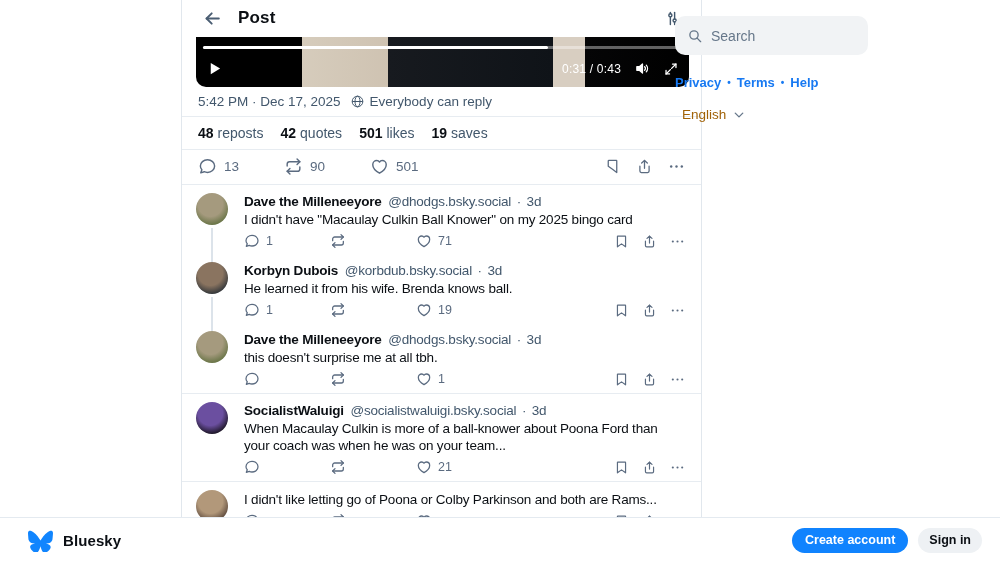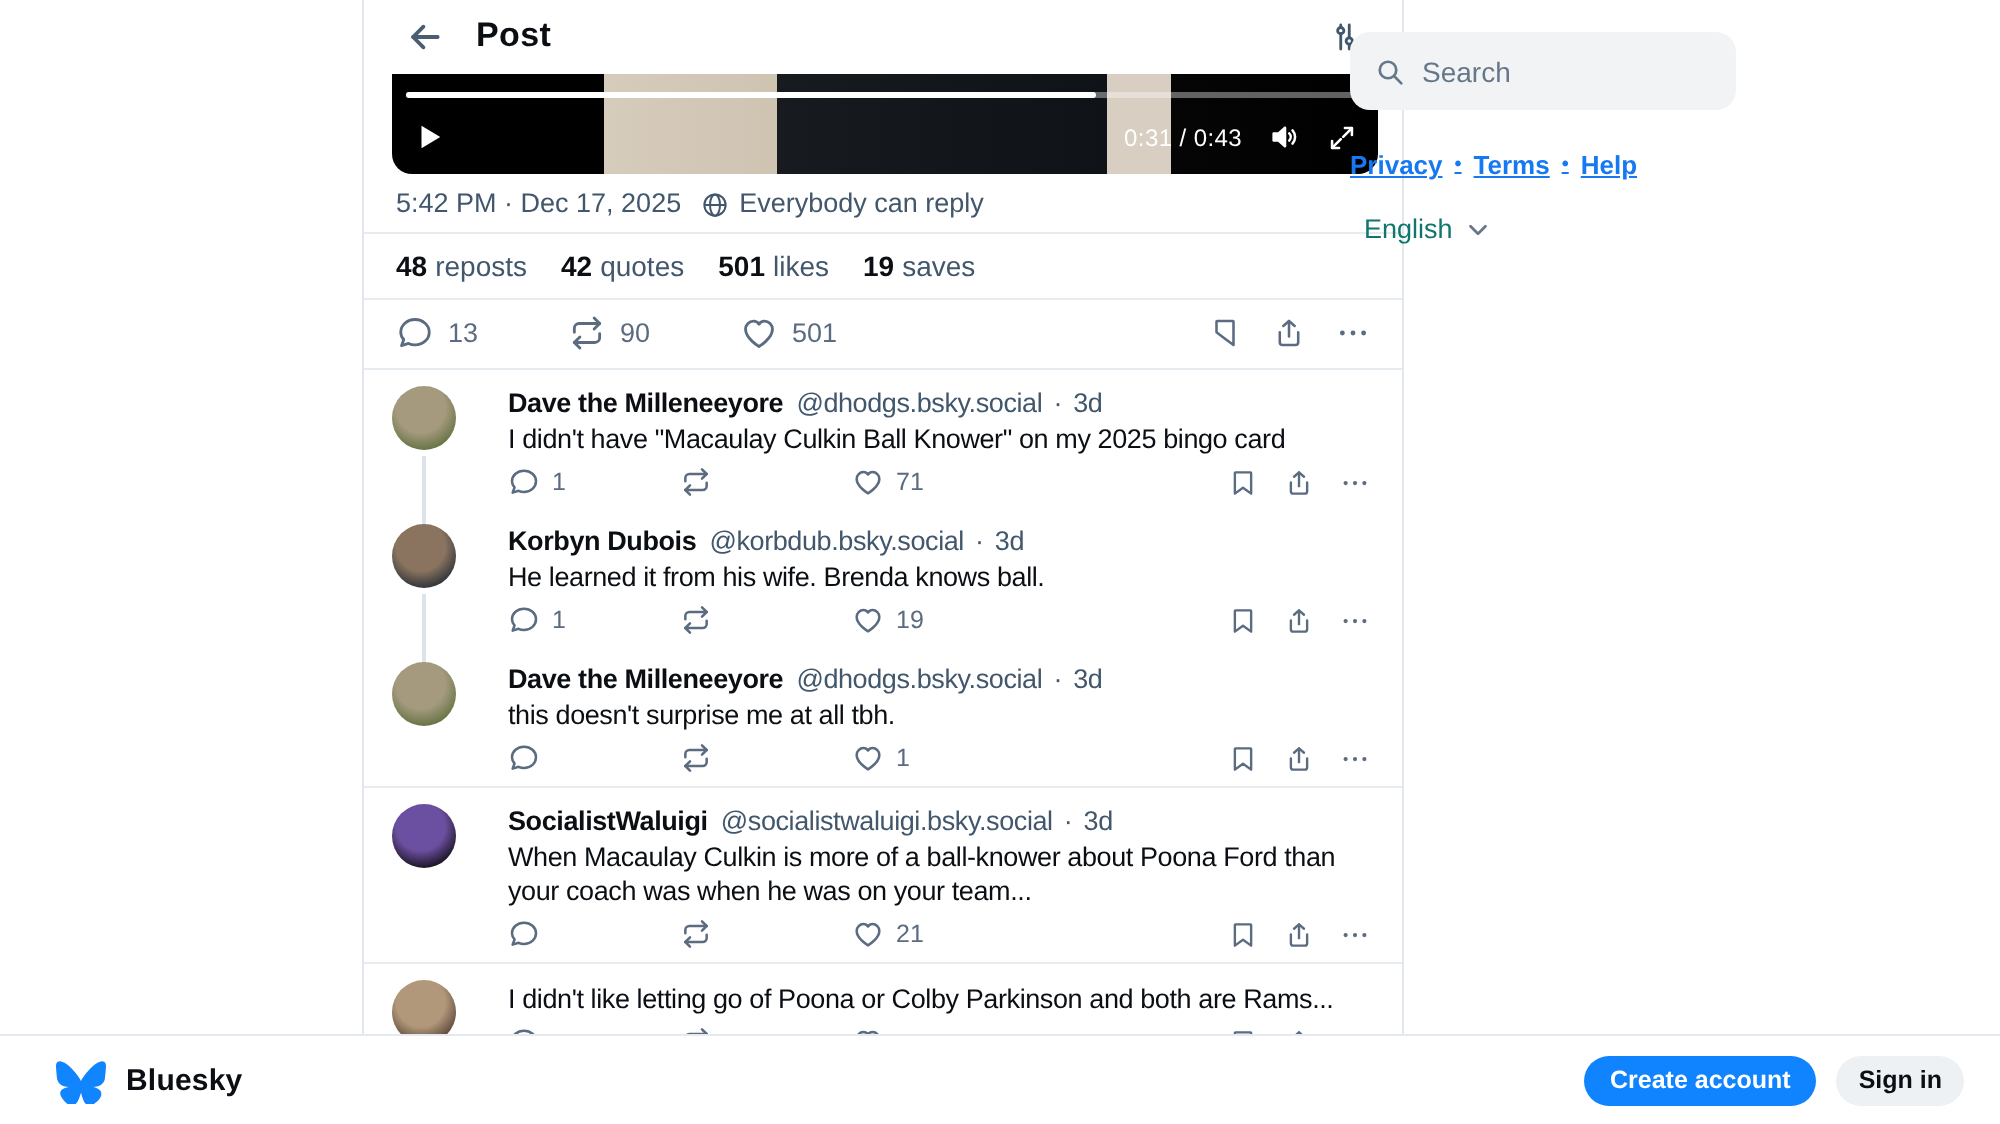--- a/index.html
+++ b/index.html
@@ -25,36 +25,36 @@
       #d8cec1 72.5%, #d8cec1 79%,
       #050506 79%, #000 100%); }
   .progress-track { position:absolute; top:9px; left:7px; right:7px; height:3px;
     border-radius:2px; background:rgba(255,255,255,.38); }
   .progress-fill { height:100%; border-radius:2px; background:#fff; }
   .video-controls { position:absolute; left:0; right:0; bottom:0; top:13px;
     display:flex; align-items:center; padding:0 11px; color:#fff; }
   .vc-right { margin-left:auto; display:flex; align-items:center; gap:13px; }
   .time-display { font-size:12px; color:#fff; letter-spacing:.2px; }
 
-  .meta-row { display:flex; align-items:center; gap:5px; padding:7px 16px 6px;
+  .meta-row { display:flex; align-items:flex-start; gap:5px; padding:7px 16px 6px;
     font-size:13.5px; color:#42576C; line-height:16px; }
   .divider { height:1px; background:#E7ECF1; }
 
   .stats-row { display:flex; align-items:center; gap:17px; padding:8px 16px; font-size:14px; line-height:16px; }
   .stat { color:#42576C; cursor:pointer; }
   .stat b { color:#0B0F14; font-weight:bold; margin-right:4px; }
 
   .actions-row { display:flex; align-items:center; padding:7px 16px 8px; border-bottom:1px solid #E7ECF1; }
   .action-group { display:flex; align-items:center; gap:7px; width:86px;
     background:none; border:none; padding:0; cursor:pointer;
     color:#5B6B80; font-size:13.5px; font-family:inherit; }
   .right-cluster { margin-left:auto; display:flex; align-items:center; gap:15px; }
 
   
-  .reply { position:relative; display:flex; gap:26px; padding:8px 16px 0 14px; }
+  .reply { position:relative; display:flex; gap:16px; padding:8px 16px 0 14px; }
   .avatar { position:relative; z-index:1; width:32px; height:32px; border-radius:50%;
     flex-shrink:0; cursor:pointer; }
   .thread-line::before { content:""; position:absolute; left:29px; top:43px; bottom:-9px;
     width:2px; background:#DCE3EA; z-index:0; }
   .reply-body { flex:1; min-width:0; }
   .name-row { font-size:13.5px; line-height:17px; color:#42576C; white-space:nowrap; overflow:hidden; letter-spacing:-.2px; }
   .display-name { font-weight:bold; color:#0B0F14; cursor:pointer; margin-right:3px; }
   .handle { cursor:pointer; }
   .dot { margin:0 2px; }
   .reply-text { font-size:13.5px; line-height:17px; color:#0B0F14; letter-spacing:-.2px; margin-top:1px; }
@@ -64,25 +64,25 @@
   .group-divider { height:1px; background:#E7ECF1; margin-top:1px; }
 
   
   .sidebar { position:absolute; left:675px; top:16px; width:193px; }
   .search-box { display:flex; align-items:center; gap:8px; height:39px;
     background:#F1F3F5; border-radius:10px; padding:0 12px; }
   .search-box input { flex:1; min-width:0; border:none; outline:none; background:transparent;
     font-family:inherit; font-size:14px; color:#0B0F14; }
   .search-box input::placeholder { color:#66778A; }
   .side-links { display:flex; align-items:center; gap:6px; margin-top:20px;
-    font-size:13px; font-weight:bold; color:#1779F2;text-decoration:underline; }
+    font-size:13px; font-weight:bold; color:#1779F2; }
   .side-links a { color:#1779F2; text-decoration:none; cursor:pointer; }
   .side-links .sep { font-size:10px; }
   .lang-row { display:flex; align-items:center; gap:7px; margin:17px 0 0 7px;
-    font-size:13.5px; color:#0f766e; cursor:pointer; }
+    font-size:13.5px; color:#a16207; cursor:pointer; }
 
   
   .footer { position:absolute; left:0; right:0; bottom:0; height:45px; z-index:5;
     background:#fff; border-top:1px solid #E4EAF0; display:flex; align-items:center;
     padding:0 18px 0 28px; }
   .brand { display:flex; align-items:center; gap:10px; cursor:pointer; }
   .brand-name { font-size:15px; font-weight:700; letter-spacing:.1px; color:#0B0F14; }
   .footer-buttons { margin-left:auto; display:flex; align-items:center; gap:10px;justify-content:flex-end; }
   .btn { border:none; border-radius:999px; font-family:inherit; font-size:12.5px;
     font-weight:bold; padding:6px 11px; cursor:pointer; line-height:13px; }

